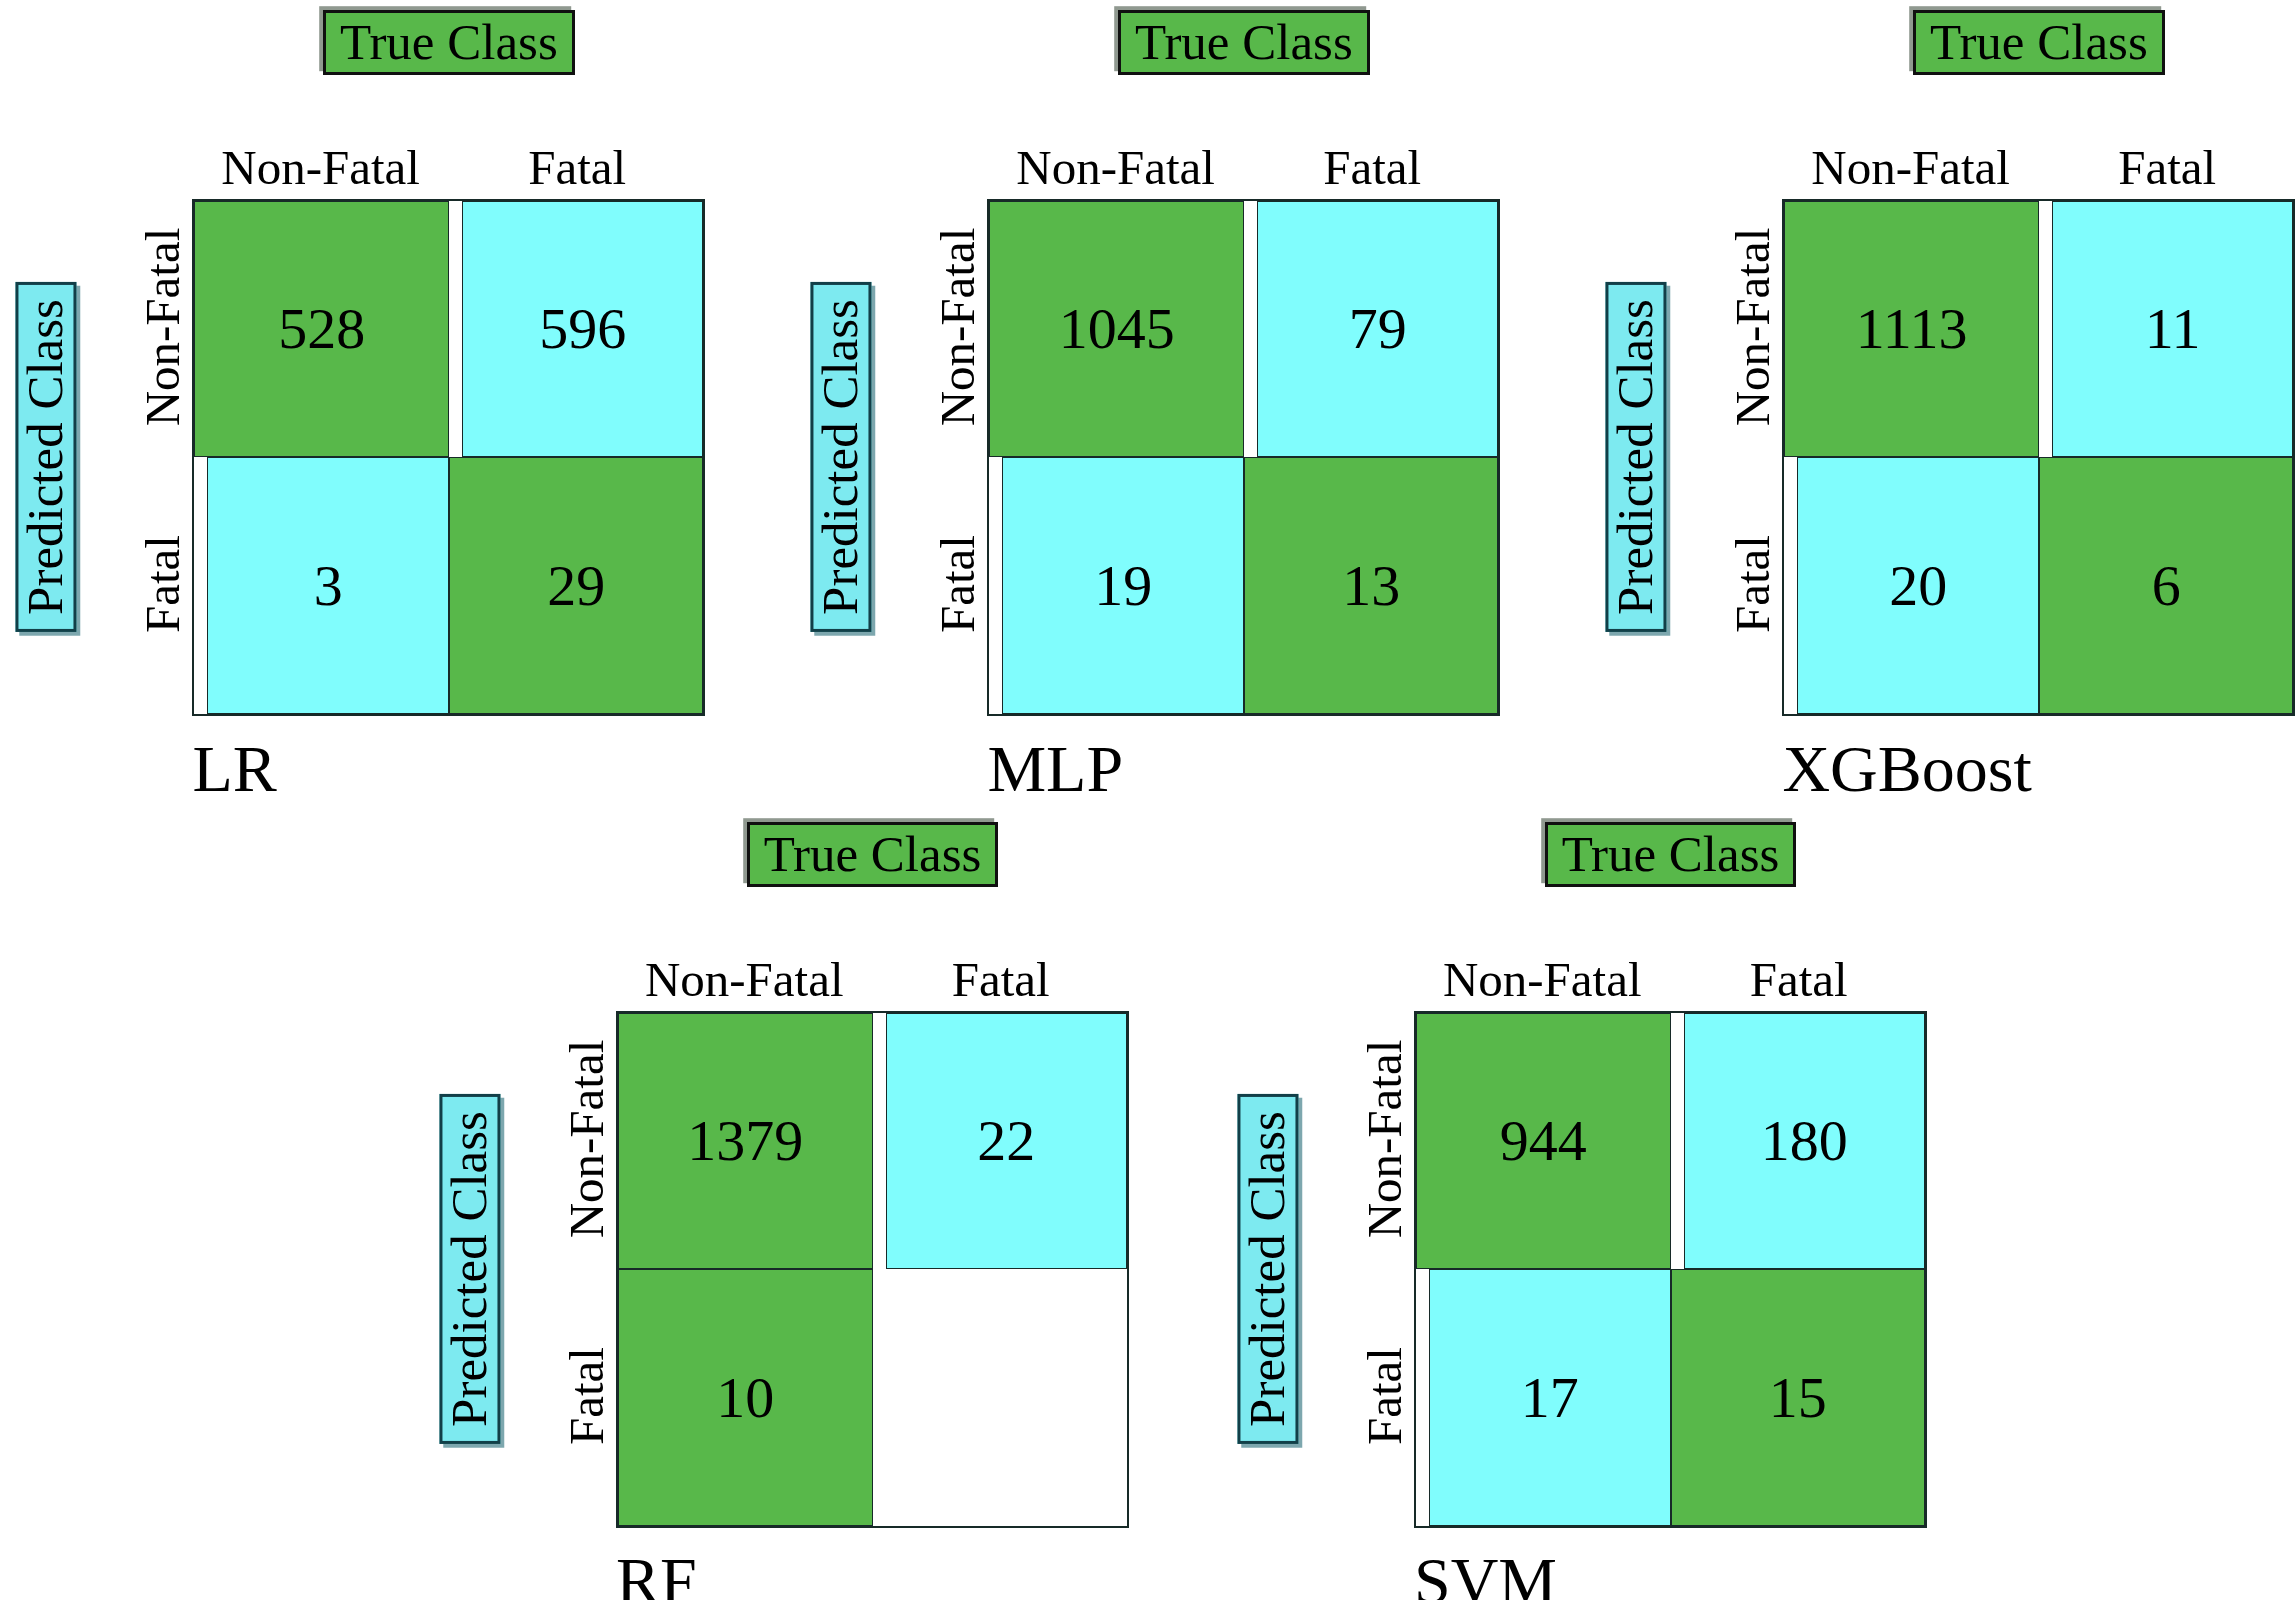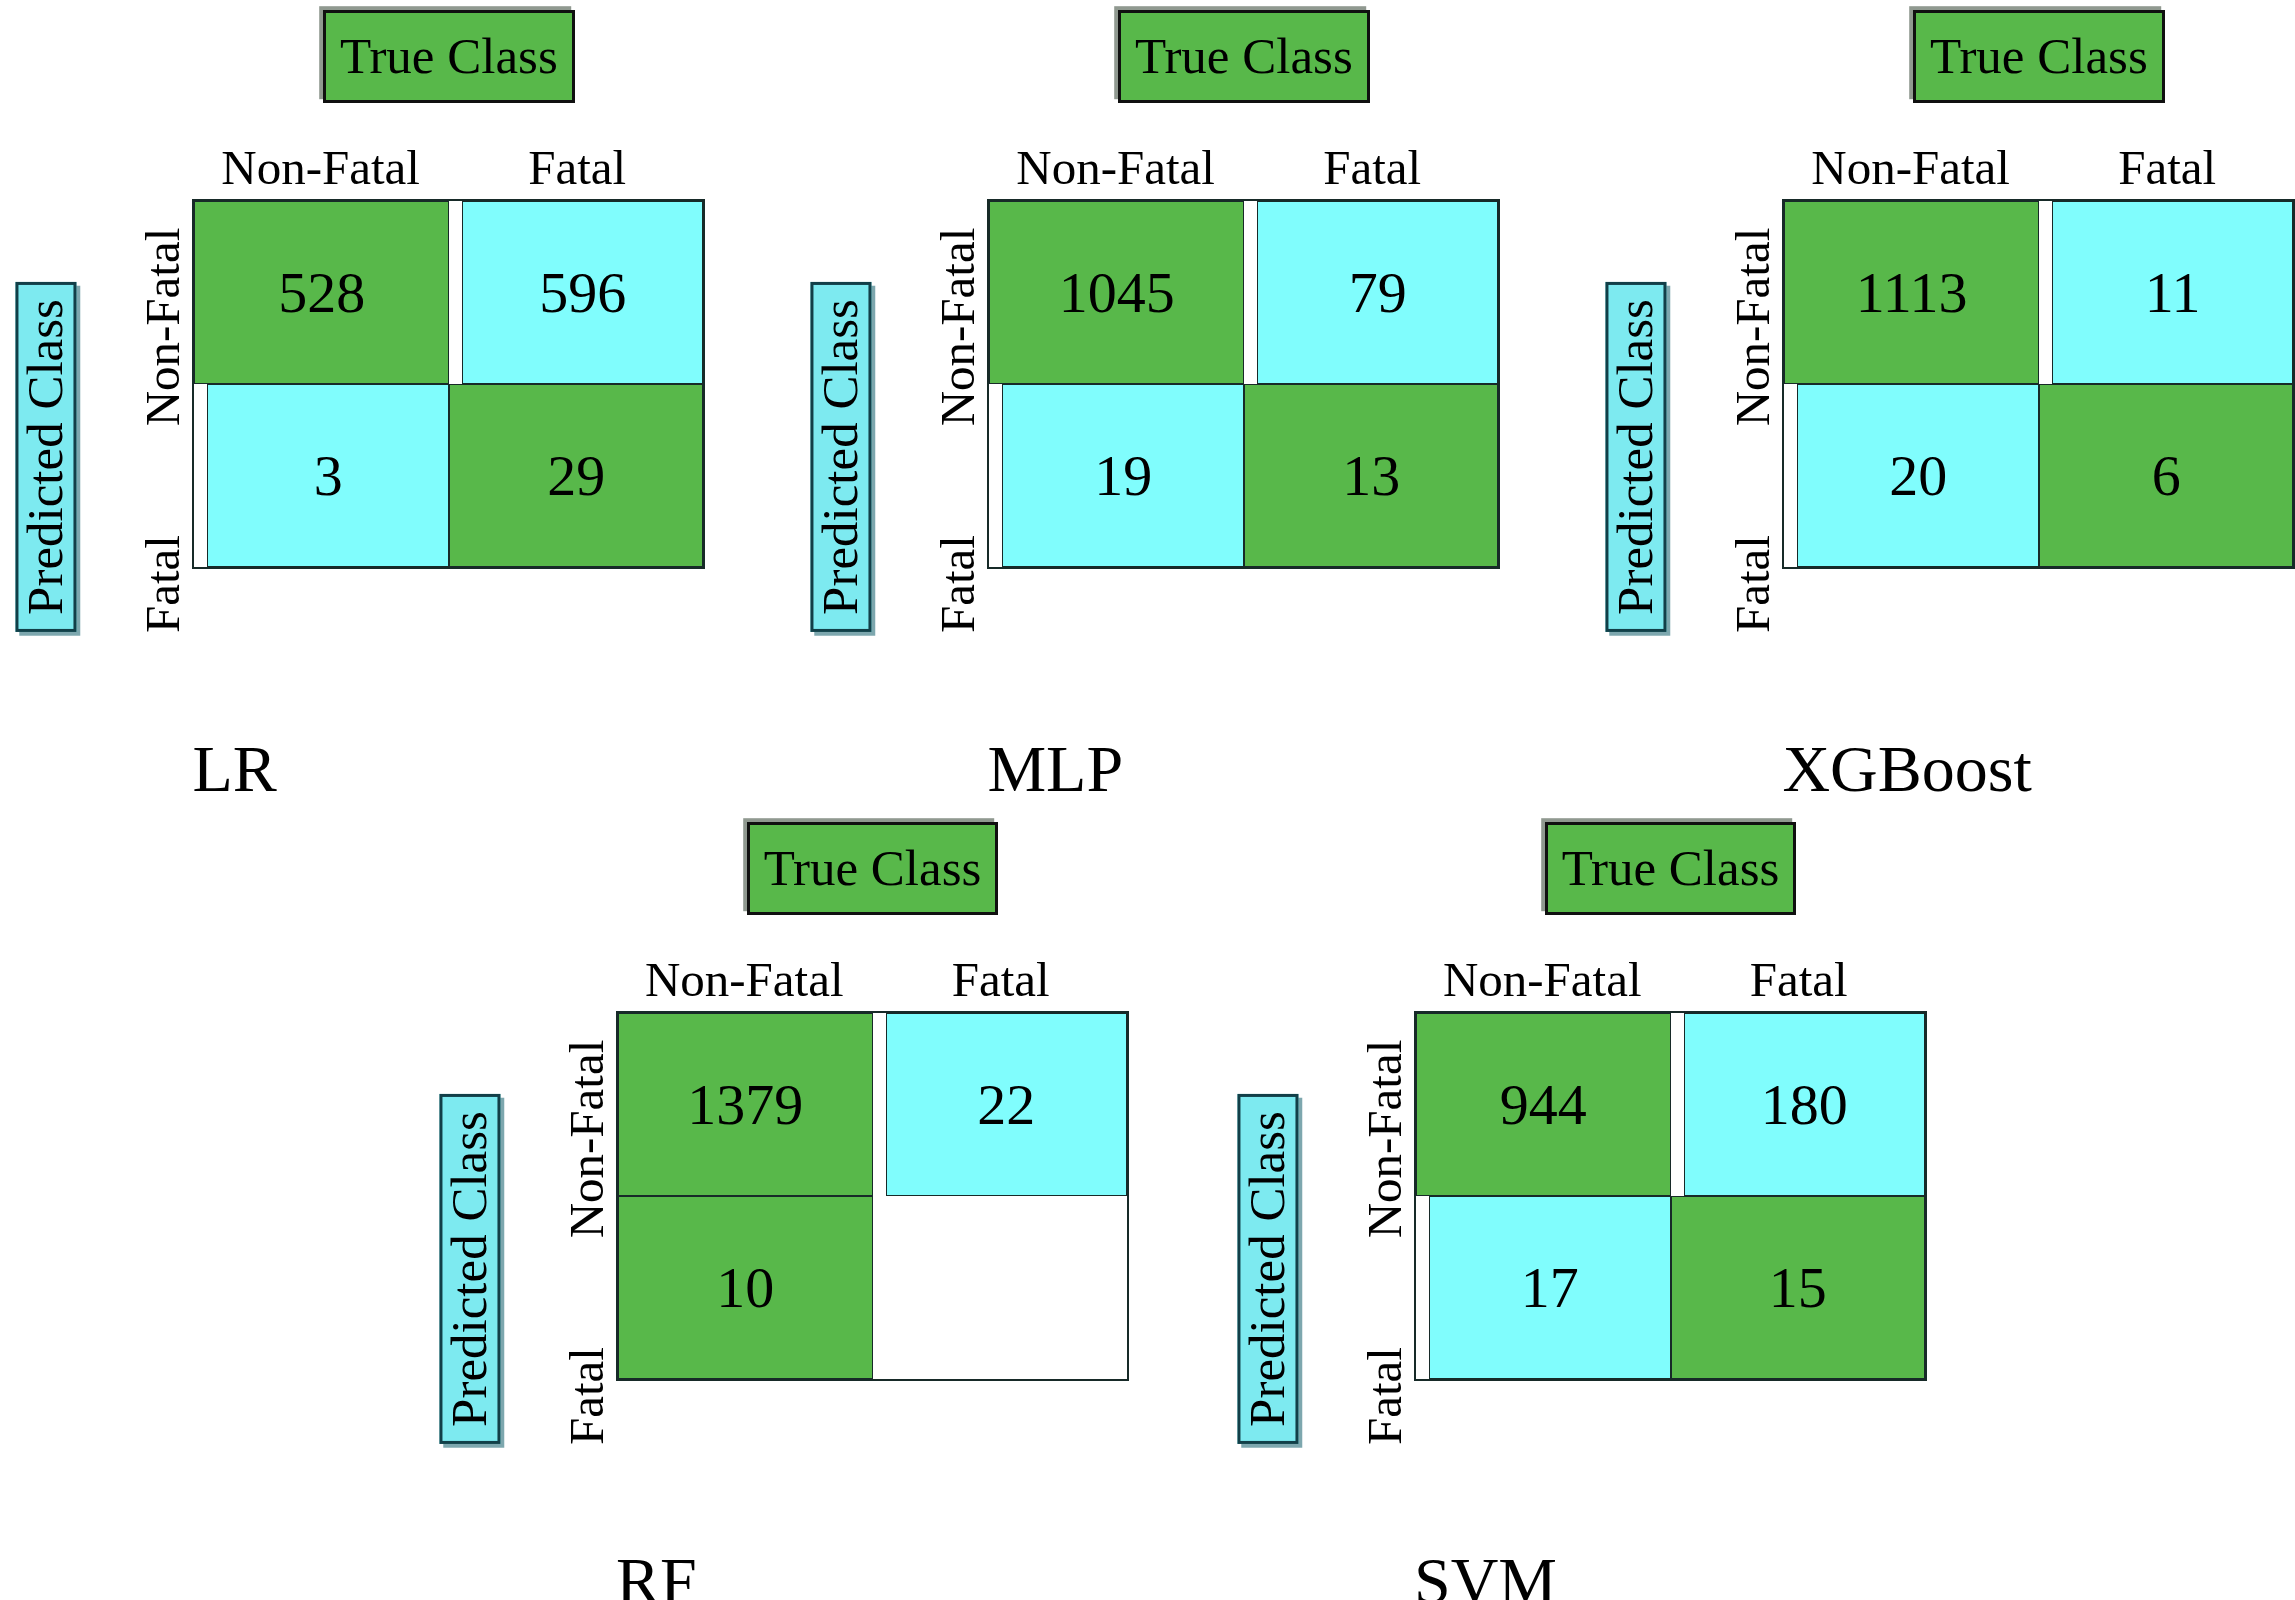--- a/index.html
+++ b/index.html
@@ -23,21 +23,21 @@
     grid-template-columns:186px 513px;
     grid-template-rows:77px 112px 517px 106px;
   }
   .badge-true{
     grid-column:2;grid-row:1;
     justify-self:center;align-self:start;
     background:var(--green);
     border:3.2px solid #101010;
     box-shadow:-3.8px -3.8px 0 rgba(125,135,125,0.85);
     font-size:51px;line-height:1.08;
-    padding:16px 14px;white-space:nowrap;
+    padding:2px 14px;white-space:nowrap;
   }
   .col-labels{
     grid-column:2;grid-row:2;
     display:grid;grid-template-columns:1fr 1fr;
     align-items:end;text-align:center;
     font-size:49px;line-height:1;
     padding-bottom:6.4px;
   }
   .left-labels{grid-column:1;grid-row:3;position:relative;}
   .badge-pred{
@@ -51,21 +51,21 @@
   }
   .rl{
     position:absolute;left:156px;
     transform:translate(-50%,-50%) rotate(-90deg);
     font-size:49px;line-height:1;white-space:nowrap;
   }
   .rl1{top:128px;}
   .rl2{top:385px;}
   .matrix{
     grid-column:2;grid-row:3;
-    width:513px;height:370px;
+    width:513px;height:517px;
     border:2.6px solid var(--border);
     display:grid;grid-template-columns:1fr 1fr;grid-template-rows:1fr 1fr;
   }
   .cell{
     border:1.9px solid var(--border);
     display:flex;align-items:center;justify-content:center;
     font-size:58px;
   }
   .cell.green{background:var(--green);}
   .cell.cyan{background:var(--cyan);margin-left:13px;}

